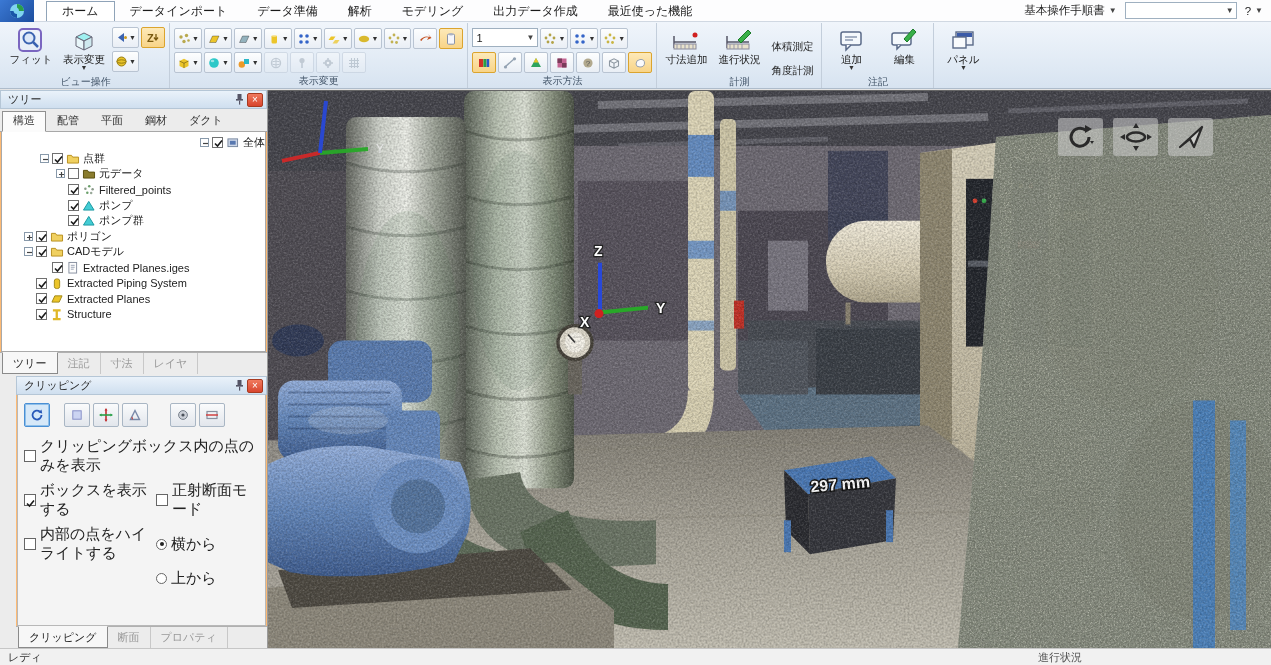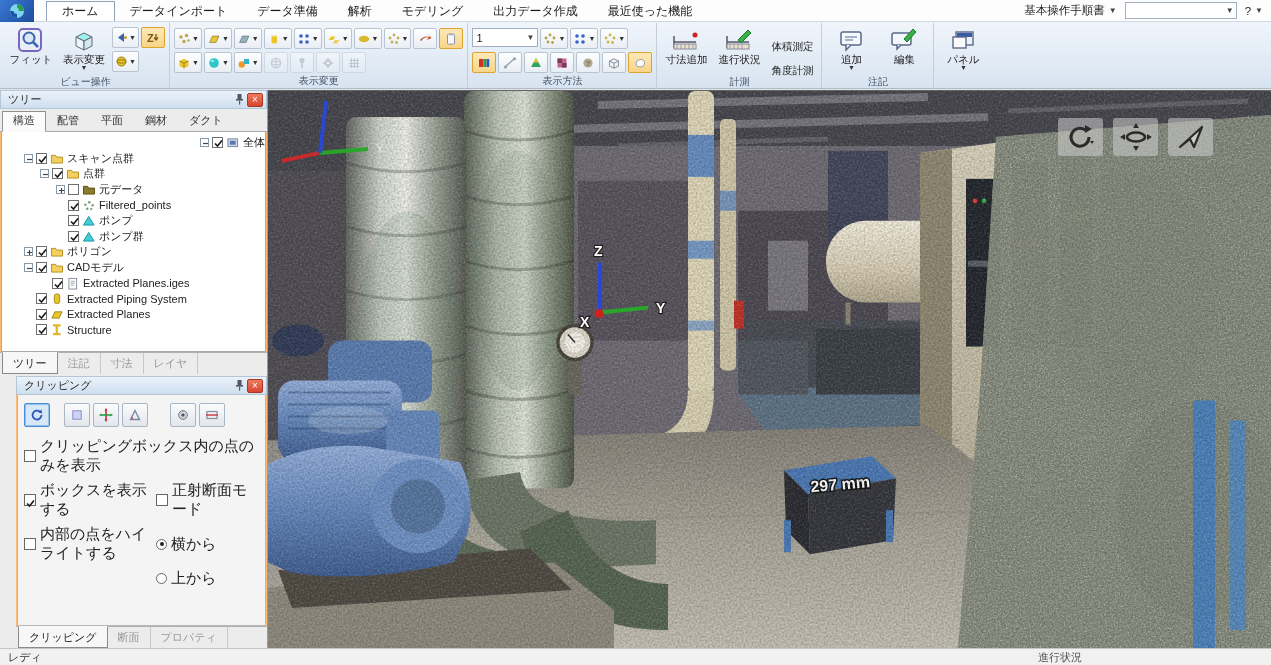--- a/index.html
+++ b/index.html
@@ -515,34 +515,20 @@
                 </svg>
               </span>
               <span class="tcb"><svg width="11" height="11" viewBox="0 0 11 11">
                   <path d="M2 5.5 L4.5 8 L9 2.5" fill="none" stroke="#1a1a1a" stroke-width="1.6"></path>
                 </svg></span>
               <span class="ticon"><svg width="14" height="13" viewBox="0 0 13.5 13.5">
                   <rect x="1.5" y="3" width="10" height="8" fill="#cfd8e8" stroke="#7888a0"></rect>
                   <rect x="3.5" y="5" width="6" height="4" fill="#5878b0"></rect>
                 </svg></span>
               <span>全体</span>
-            </div>
-            <div class="trow" style="padding-left: 20px;">
-              <span class="texp">
-                <svg width="9" height="9" viewBox="0 0 9 9">
-                  <path d="M2 4.5 h5 " stroke="#444" stroke-width="1.2"></path>
-                </svg>
-              </span>
-              <span class="tcb"><svg width="11" height="11" viewBox="0 0 11 11">
-                  <path d="M2 5.5 L4.5 8 L9 2.5" fill="none" stroke="#1a1a1a" stroke-width="1.6"></path>
-                </svg></span>
-              <span class="ticon"><svg width="14" height="13" viewBox="0 0 13.5 13.5">
-                  <path d="M1 3.5 h4.2 l1.2 1.8 h6.1 v6.2 h-11.5 Z" fill="#f0d060" stroke="#b89020"></path>
-                </svg></span>
-              <span>スキャン点群</span>
             </div>
             <div class="trow" style="padding-left: 36px;">
               <span class="texp">
                 <svg width="9" height="9" viewBox="0 0 9 9">
                   <path d="M2 4.5 h5 " stroke="#444" stroke-width="1.2"></path>
                 </svg>
               </span>
               <span class="tcb"><svg width="11" height="11" viewBox="0 0 11 11">
                   <path d="M2 5.5 L4.5 8 L9 2.5" fill="none" stroke="#1a1a1a" stroke-width="1.6"></path>
                 </svg></span>

